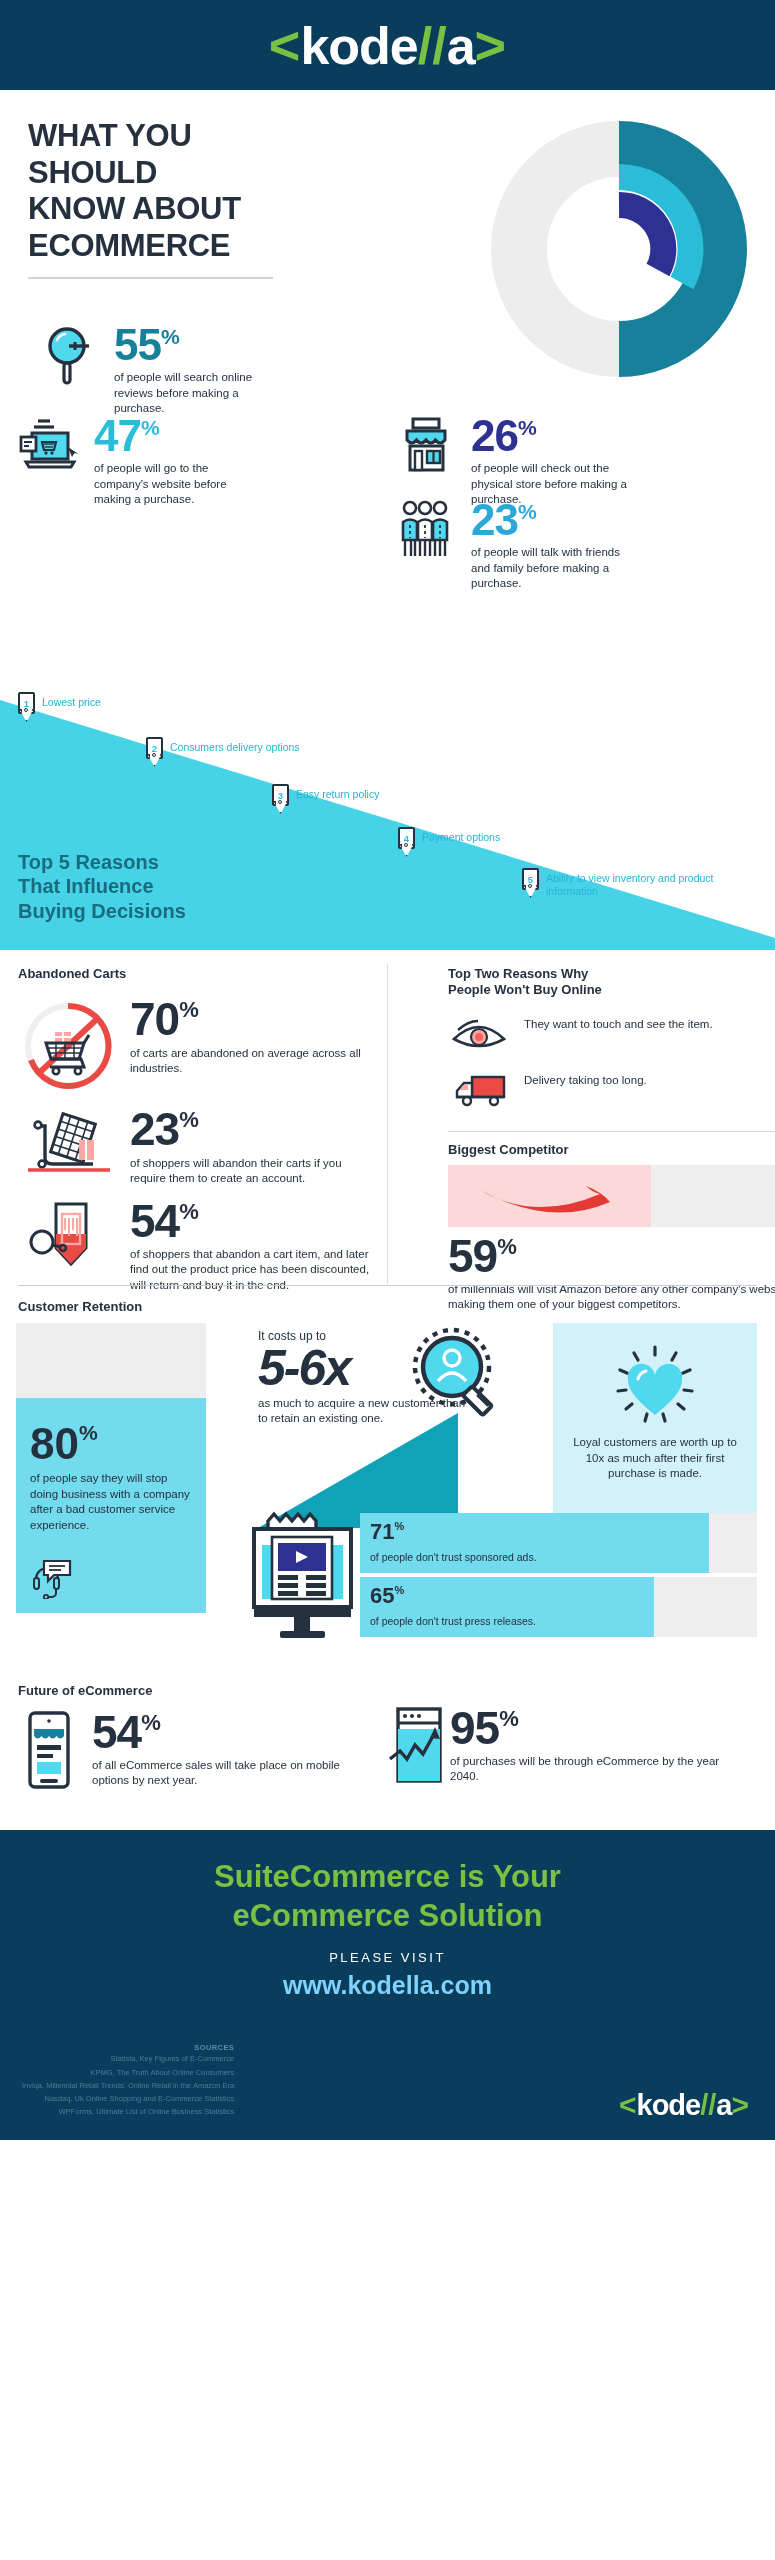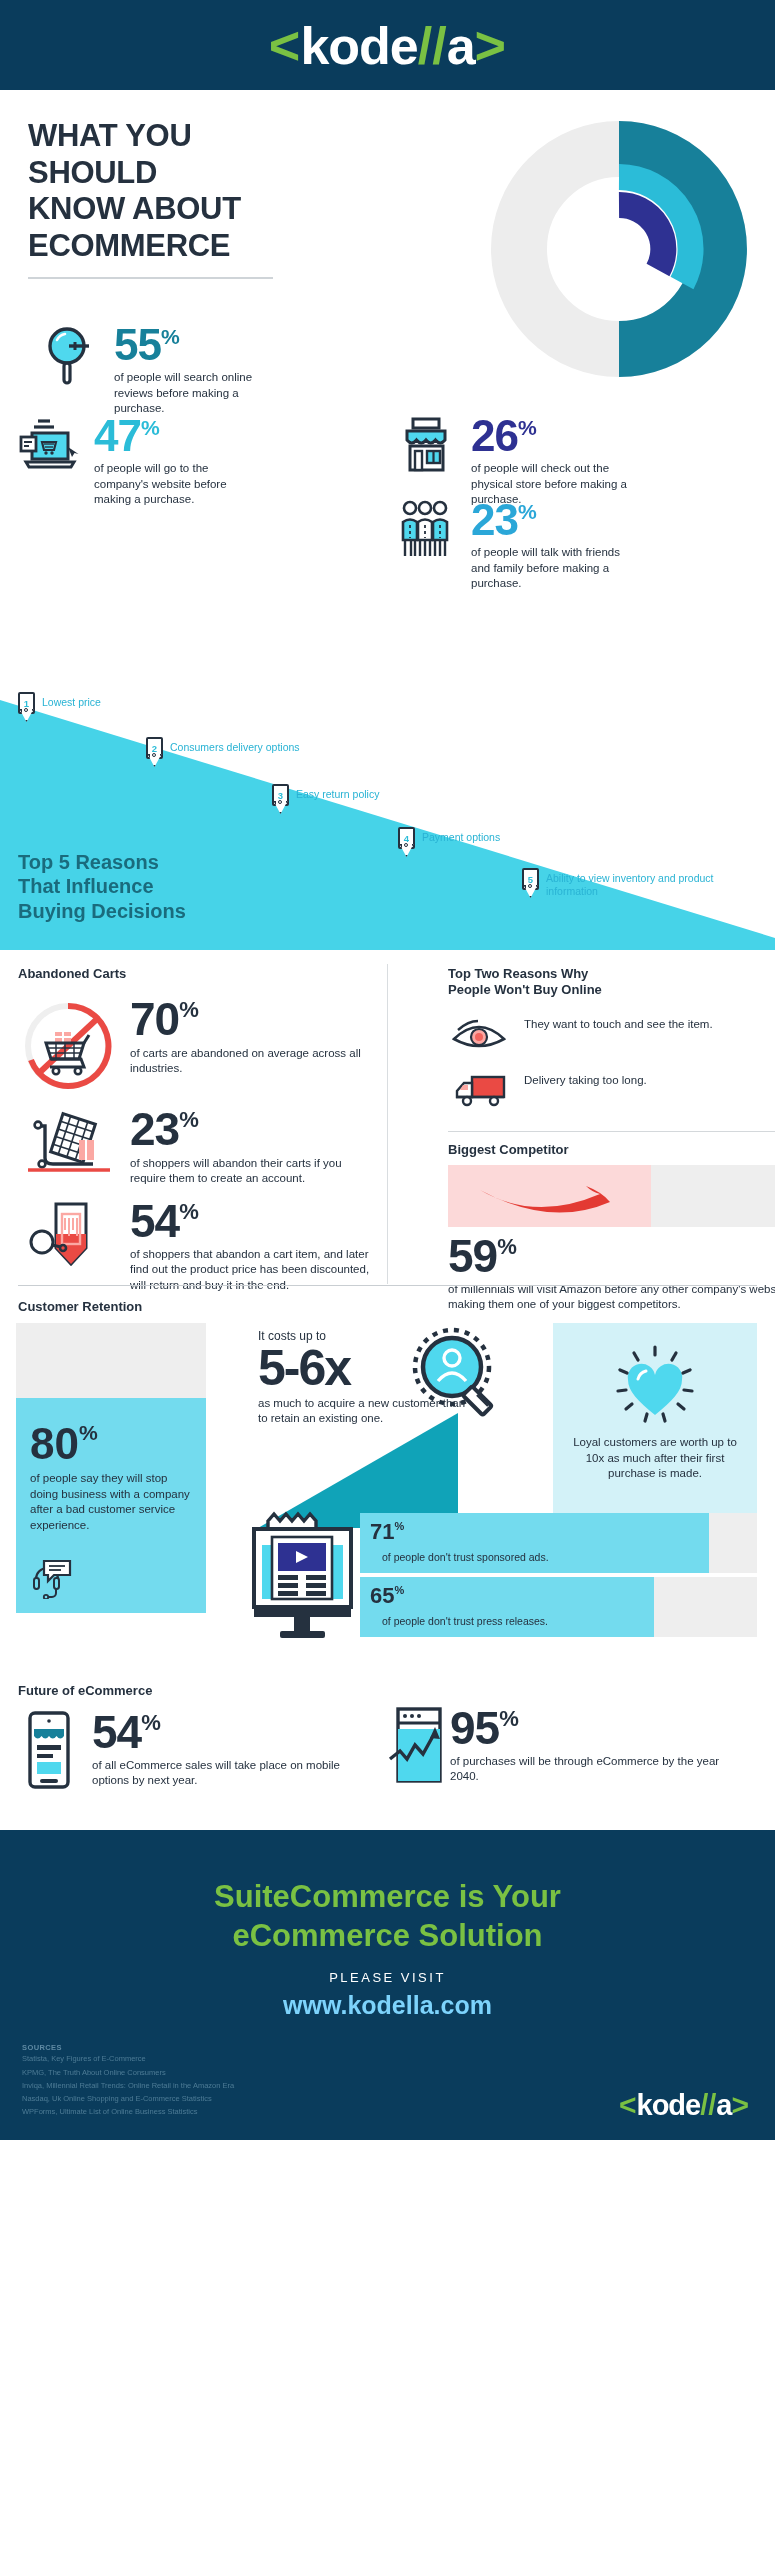--- a/index.html
+++ b/index.html
@@ -105,55 +105,55 @@
     position:absolute; left:16px; top:38px; width:190px; height:290px; background:#eeeeee;
   }
   .box80 .fill{ position:absolute; left:0; bottom:0; width:100%; height:215px; background:#73dbee; }
   .box80 .num{ position:absolute; left:14px; top:96px; font-size:44px; font-weight:bold; color:#25313f; display:flex; align-items:flex-start;}
   .box80 .num .pct{ font-size:0.48em; margin-top:0.08em;}
   .box80 .txt{ position:absolute; left:14px; top:148px; width:160px; font-size:11.5px; line-height:1.36; color:#25313f;}
   .box80 .chat{ position:absolute; left:14px; bottom:14px; }
 
   .costs{ position:absolute; left:258px; top:44px; width:210px; }
   .costs .pre{ font-size:12px; color:#25313f; }
-  .costs .big{ font-size:50px; font-weight:bold; color:#25313f; letter-spacing:-2px; line-height:1.02; }
+  .costs .big{ font-size:50px; font-weight:bold; color:#25313f; letter-spacing:-2px; line-height:1.02;font-style:italic; }
   .costs .post{ font-size:11.5px; line-height:1.34; color:#25313f; margin-top:2px;}
   .tealtri{
     position:absolute; left:258px; top:128px; width:200px; height:115px; background:#10a3b8;
     clip-path: polygon(100% 0, 100% 100%, 0 100%);
   }
   .magn{ position:absolute; left:405px; top:40px; width:110px; height:110px; }
 
   .loyal{
     position:absolute; left:553px; top:38px; width:204px; height:200px; background:#d3f2f8;
     display:flex; flex-direction:column; align-items:center;
   }
   .loyal .txt{ font-size:11.5px; line-height:1.36; color:#25313f; text-align:center; padding:0 14px; margin-top:8px;}
 
   .monitor{ position:absolute; left:250px; top:226px; width:105px; height:135px;}
   .bars{ position:absolute; left:360px; top:228px; width:397px; }
   .bar{ position:relative; height:60px; background:#eeeeee; margin-bottom:4px; }
   .bar .f{ position:absolute; left:0; top:0; height:100%; background:#73dbee;}
   .bar .n{ position:absolute; left:10px; top:6px; font-size:22px; font-weight:bold; color:#25313f; display:flex; align-items:flex-start;}
   .bar .n .pct{ font-size:0.5em; margin-top:0.1em;}
-  .bar .t{ position:absolute; left:10px; top:38px; font-size:10.5px; color:#25313f;margin-left:12px;}
+  .bar .t{ position:absolute; left:10px; top:38px; font-size:10.5px; color:#25313f;}
 
   
   .sec4{ position:relative; height:155px;padding-left:12px; }
   .sec4 h3{ position:absolute; left:18px; top:8px; }
   .f1{ position:absolute; left:22px; top:36px; display:flex; gap:12px; width:330px;}
   .f2{ position:absolute; left:388px; top:32px; display:flex; width:360px;}
   .f1 .bignum,.f2 .bignum{ font-size:46px; color:#25313f; }
 
   
-  .footer{ position:relative; height:310px; background:#0a3c5c; padding-top:48px;}
+  .footer{ position:relative; height:310px; background:#0a3c5c; padding-top:28px;}
   .footer .cta{ text-align:center; font-size:31px; font-weight:bold; color:#7ac143; line-height:1.25;}
   .footer .visit{ text-align:center; color:#fff; font-size:13px; letter-spacing:2.5px; margin-top:14px;}
   .footer .url{ text-align:center; color:#7dd3fc; font-size:25px; font-weight:bold; margin-top:6px;}
-  .srcs{ position:absolute; left:22px; bottom:22px; }
+  .srcs{ position:absolute; left:22px; bottom:22px;text-align:right; }
   .srcs .h{ font-size:7.5px; font-weight:bold; color:#5f8aa3; letter-spacing:0.4px; }
   .srcs .l{ font-size:7.5px; color:#4d7b95; line-height:1.75; }
   .footer .flogo{ position:absolute; right:26px; bottom:20px; }
   svg{ display:block; }
 </style>
 </head>
 <body>
 
 <div class="topbar">
   <div class="logo">

